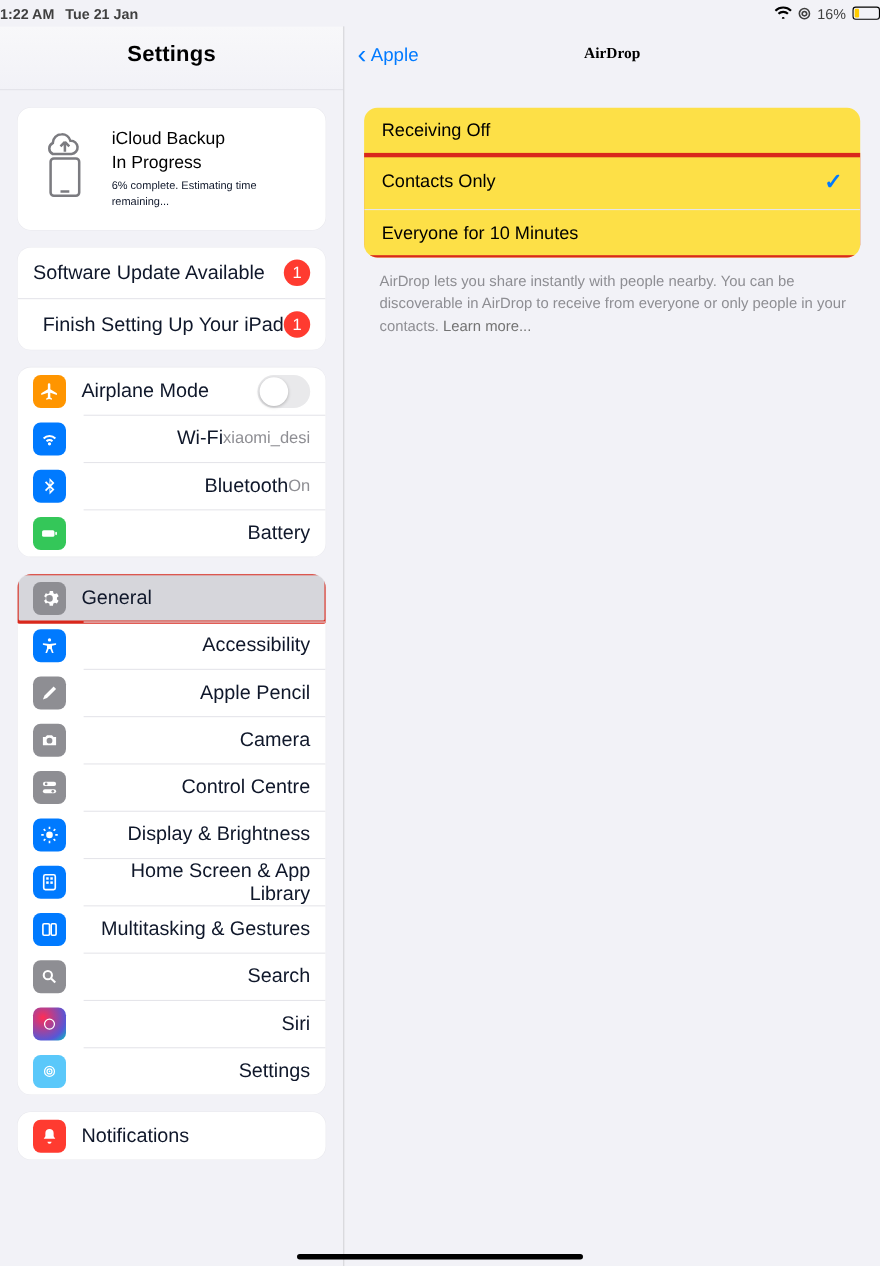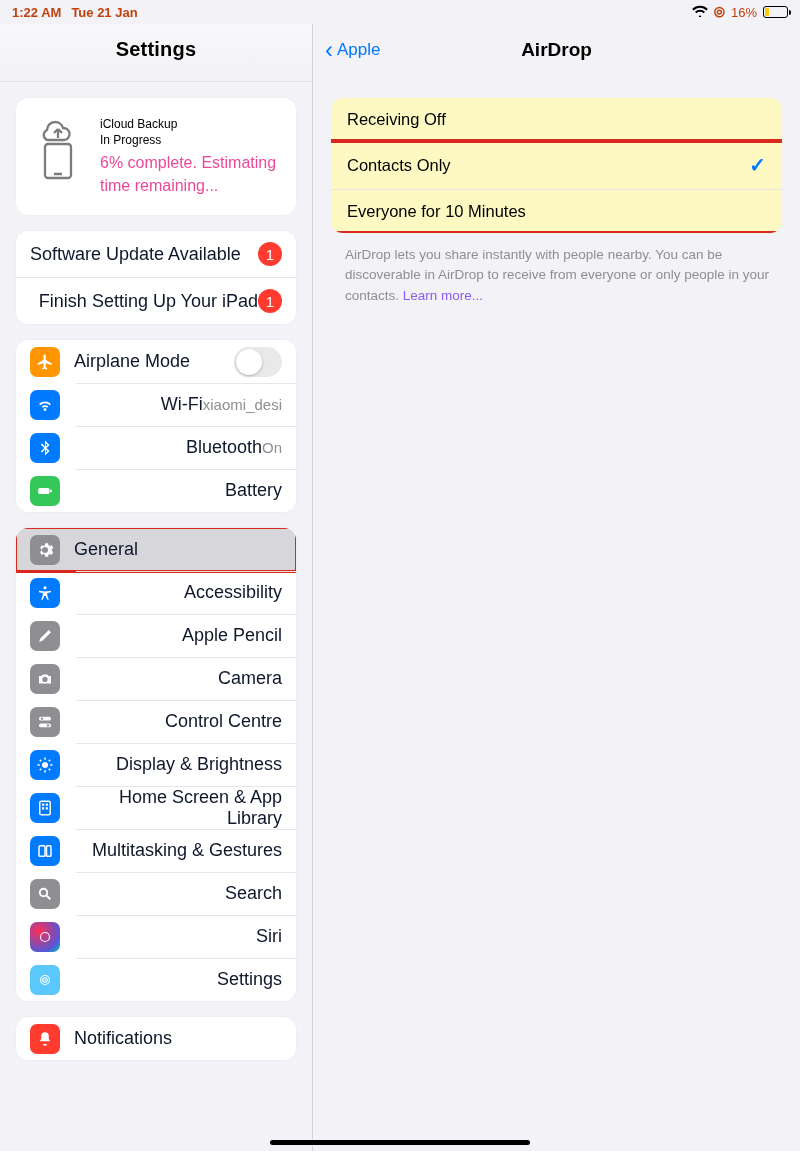--- a/index.html
+++ b/index.html
@@ -1,20 +1,20 @@
 <!DOCTYPE html>
 <html><head>
 <meta charset="utf-8">
 <style>
 * { box-sizing: border-box; margin: 0; padding: 0; }
 html, body { width: 800px; height: 1151px; font-family: -apple-system, "Helvetica Neue", Arial, sans-serif; background: #f2f2f7; overflow: hidden; -webkit-font-smoothing: antialiased; }
 body { position: relative; }
 
 
-.status-bar { height: 24px; display: flex; justify-content: space-between; align-items: center; font-size: 13px; font-weight: 600; padding: 0 12px; color: #c2410c; }
+.status-bar { height: 24px; display: flex; justify-content: space-between; align-items: center; font-size: 13px; font-weight: 600; padding: 0 0; color: #404040; }
 .status-left { display: flex; gap: 10px; }
 .status-right { display: flex; align-items: center; gap: 6px; }
 .battery-icon { width: 25px; height: 12px; border: 1px solid #000; border-radius: 3px; position: relative; }
 .battery-icon:after { content: ""; position: absolute; right: -4px; top: 3px; width: 2px; height: 5px; background: #000; border-radius: 0 2px 2px 0; }
 .battery-fill { position: absolute; left: 1px; top: 1px; bottom: 1px; width: 16%; background: #ffcc00; border-radius: 1px; }
 
 
 .container { display: flex; height: calc(1151px - 24px); }
 .sidebar { width: 313px; background: #f2f2f7; border-right: 1px solid #d4d4d8; overflow-y: auto; position: relative; }
 .detail { flex: 1; background: #f2f2f7; display: flex; flex-direction: column; }
@@ -31,45 +31,45 @@
 
 .row-icon { width: 30px; height: 30px; border-radius: 7px; margin-right: 14px; display: flex; align-items: center; justify-content: center; flex-shrink: 0; }
 .row-icon svg { width: 18px; height: 18px; fill: #fff; }
 .row-label { font-size: 18px; color: #0f172a; flex: 1; }
 .row-value { font-size: 15px; color: #8e8e93; }
 .badge { width: 24px; height: 24px; border-radius: 12px; background: #ff3b30; color: #fff; font-size: 15px; font-weight: 500; display: flex; align-items: center; justify-content: center; }
 
 
 .backup-card { padding: 18px 16px 18px 16px; display: flex; align-items: flex-start; gap: 16px; }
 .backup-glyph { width: 56px; display: flex; justify-content: center; }
-.backup-text h3 { font-size: 12px; font-weight: 400; line-height: 1.35; }
-.backup-text p { font-size: 16px; color: #ec4899; margin-top: 4px; line-height: 1.4; }
+.backup-text h3 { font-size: 16px; font-weight: 400; line-height: 1.35; }
+.backup-text p { font-size: 10px; color: #0f172a; margin-top: 4px; line-height: 1.4; }
 
 
 .toggle { width: 48px; height: 30px; border-radius: 15px; background: #e9e9eb; position: relative; }
 .toggle:after { content: ""; position: absolute; left: 2px; top: 2px; width: 26px; height: 26px; border-radius: 13px; background: #fff; box-shadow: 0 1px 3px rgba(0,0,0,.25); }
 
 
 .card-row.selected { background: #d6d6db; }
 .highlight-red { outline: 3px solid #d9281c; outline-offset: -1px; border-radius: 2px; }
 
 
 .detail-header { height: 52px; display: flex; align-items: center; justify-content: center; position: relative; border-bottom: 0px solid transparent; }
 .back-btn { position: absolute; left: 12px; display: flex; align-items: center; color: #007aff; font-size: 17px; gap: 4px; }
 .back-chevron { font-size: 24px; line-height: 0; font-weight: 400; }
-.detail-title { font-size: 19px; font-weight: 600; }
-
-
-.detail-card { background: #fef9c3; margin: 22px 18px 0; border-radius: 12px; overflow: hidden; }
+.detail-title { font-size: 14px; font-weight: 600; font-family: Liberation Serif, serif; }
+
+
+.detail-card { background: #fde047; margin: 22px 18px 0; border-radius: 12px; overflow: hidden; }
 .detail-card .option { padding: 12px 16px; font-size: 16.5px; display: flex; align-items: center; justify-content: space-between; position: relative; }
 .detail-card .option + .option { border-top: 0.5px solid #e5e5ea; }
 .check { color: #007aff; font-size: 20px; font-weight: 700; }
 
 .footer-note { margin: 12px 28px 0 32px; font-size: 13.5px; color: #8e8e93; line-height: 1.5; }
-.footer-note a { color: #8b5cf6; text-decoration: none; }
+.footer-note a { color: #737373; text-decoration: none; }
 
 
 .red-wrap { position: relative; }
 .red-wrap:after {
   content: "";
   position: absolute; left: -4px; right: -4px; top: -2px; bottom: -2px;
   border: 4px solid #d9281c; pointer-events: none;
 }
 
 

